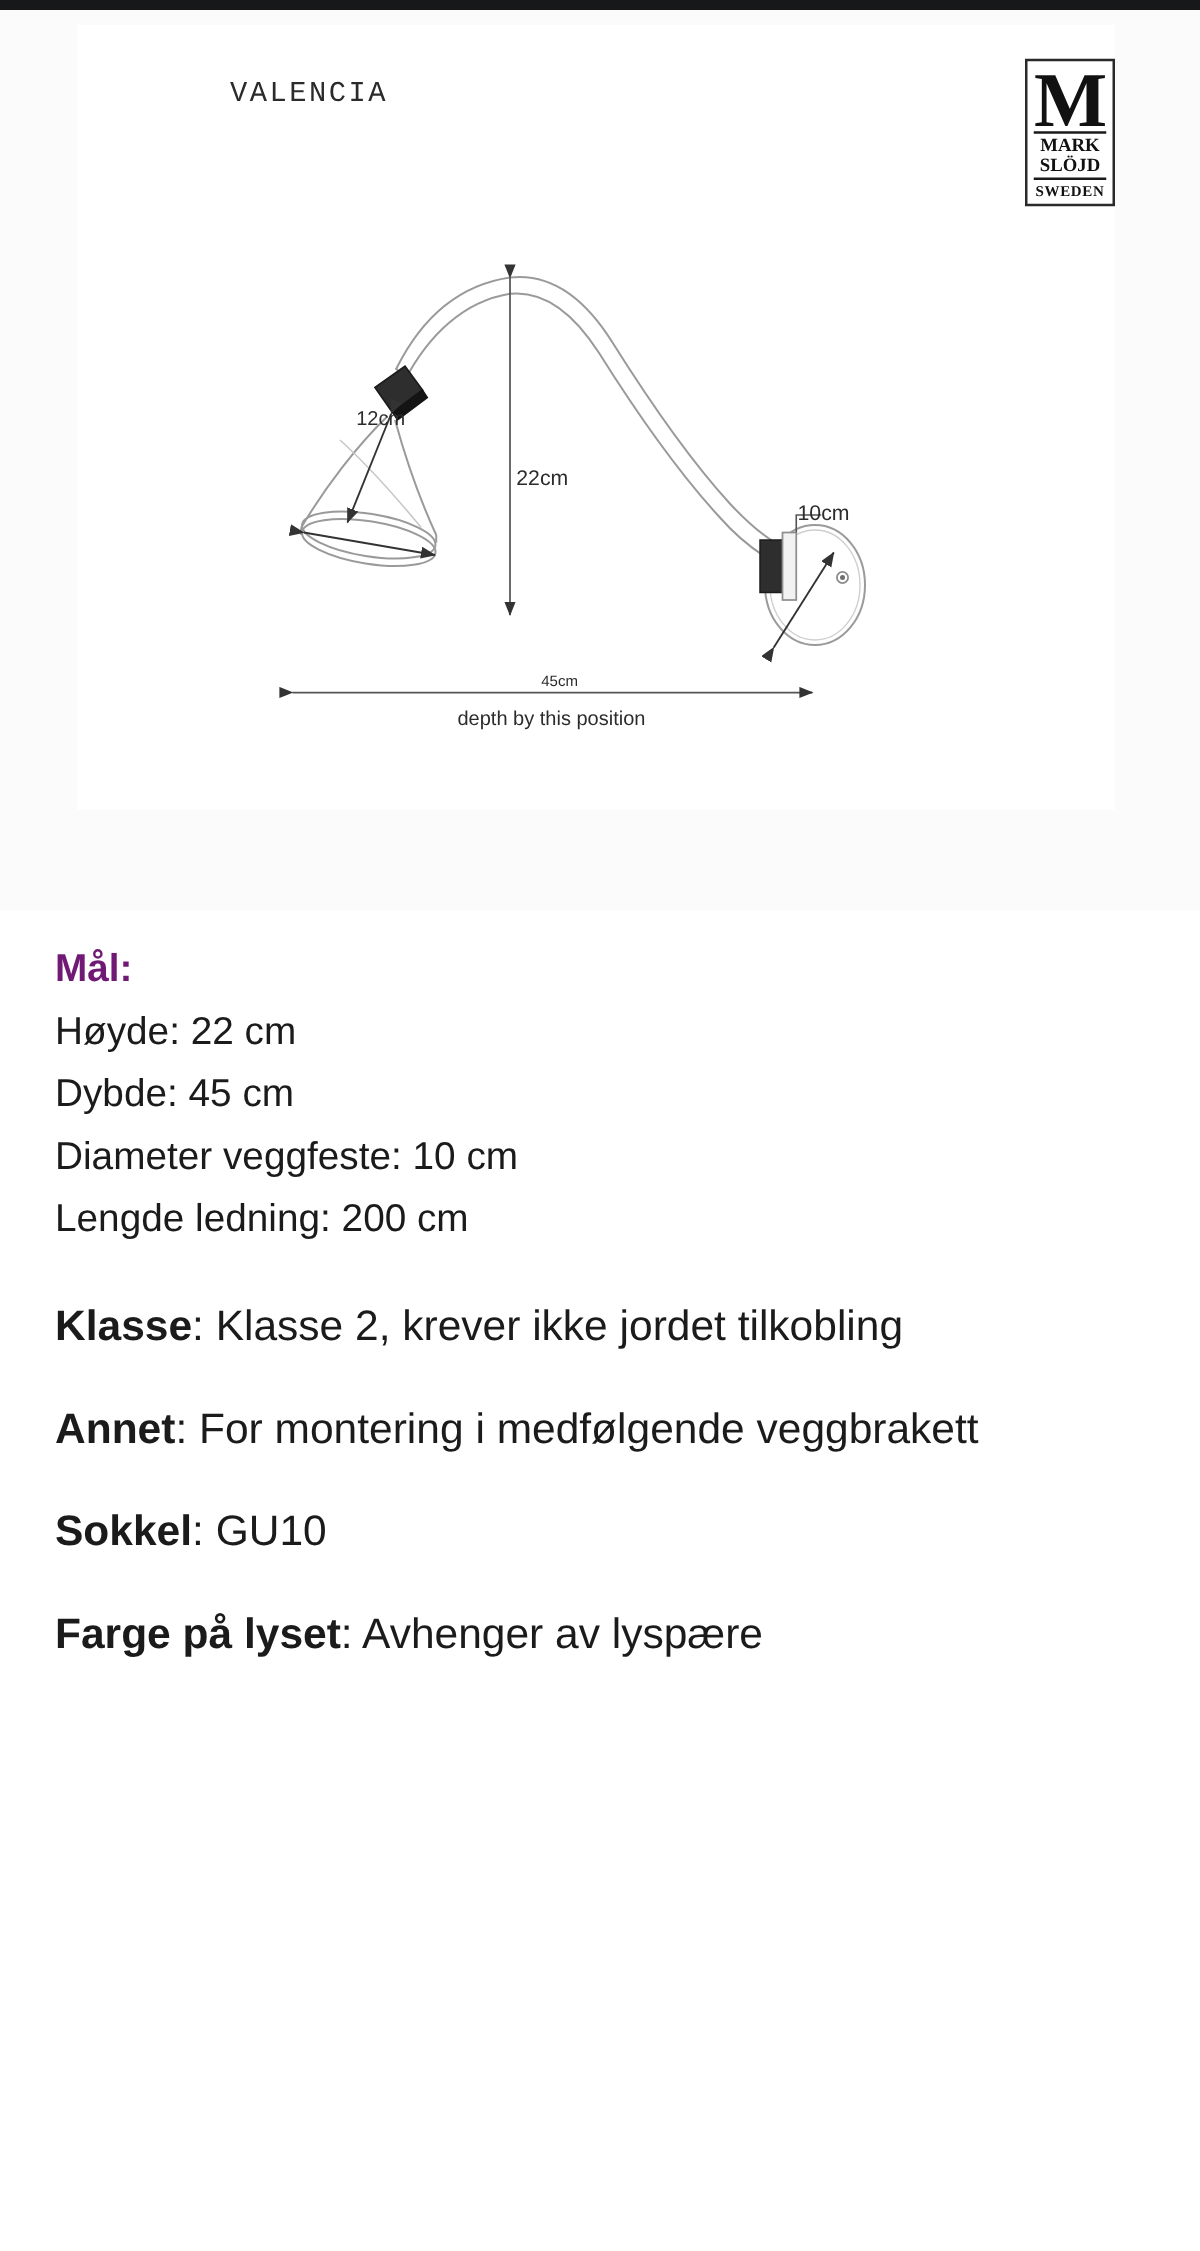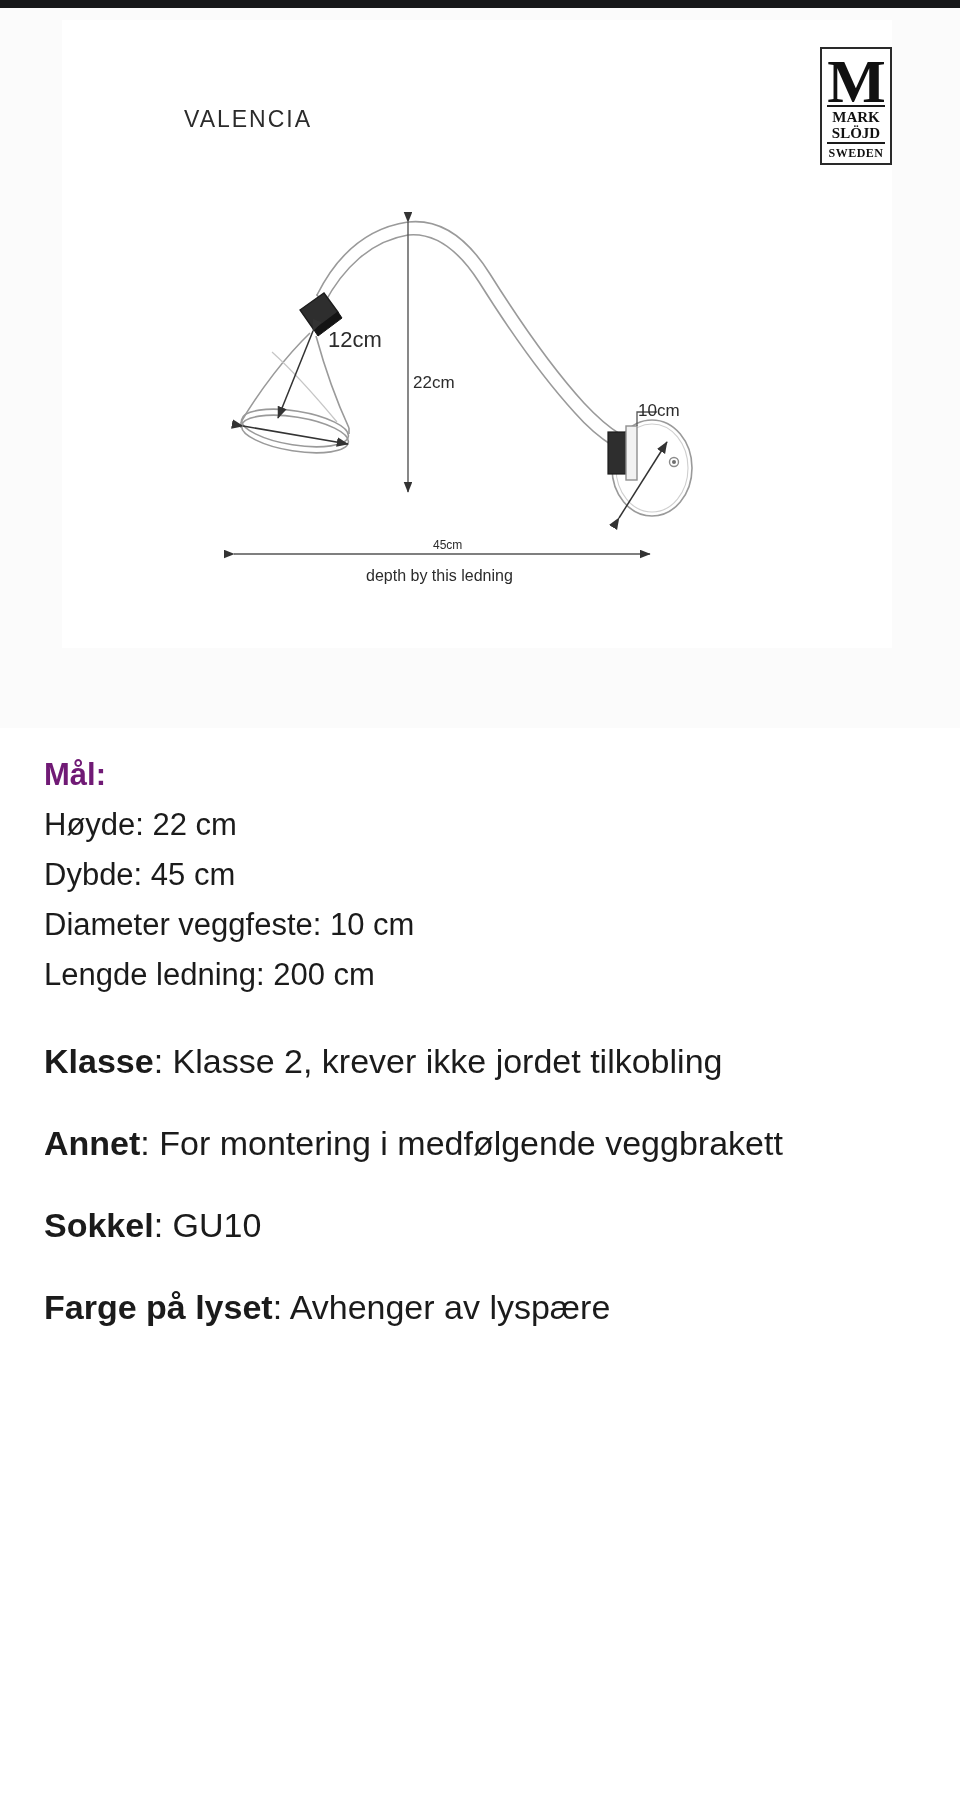--- a/index.html
+++ b/index.html
@@ -42,24 +42,23 @@
     background: #ffffff;
   }
 
   .product-name {
     position: absolute;
     top: 42px;
     left: 122px;
     font-size: 23px;
     letter-spacing: 2.0px;
     color: #2b2b2b;
-    font-family: Liberation Sans, sans-serif;
+    font-family: Liberation Mono, monospace;
     font-weight: 400;
     white-space: nowrap;
-    margin-top: 44px;
   }
 
   
   .logo {
     position: absolute;
     top: 27px;
     left: 758px;
     width: 72px;
     height: 118px;
     background: #ffffff;
@@ -109,21 +108,21 @@
     width: 520px;
     height: 400px;
   }
 
   .dim-label {
     position: absolute;
     font-family: "Liberation Sans", sans-serif;
     color: #2c2c2c;
     white-space: nowrap;
   }
-  .dim-12 { top: 307px; left: 223px; font-size: 22px; margin-left: 43px; }
+  .dim-12 { top: 307px; left: 223px; font-size: 16px; }
   .dim-22 { top: 353px; left: 351px; font-size: 17px; }
   .dim-10 { top: 381px; left: 576px; font-size: 17px; }
   .dim-45 { top: 518px; left: 371px; font-size: 12px; }
   .dim-depth { top: 547px; left: 304px; font-size: 16px; }
 
   
   .spec {
     position: absolute;
     top: 728px; left: 0;
     width: 960px;
@@ -240,21 +239,21 @@
 
       <path d="M 425,226 L 425,212 L 445,212" stroke="#555" stroke-width="1.3" fill="none"></path>
 
       <line x1="22" y1="354" x2="438" y2="354" stroke="#555" stroke-width="1.4" marker-start="url(#ah)" marker-end="url(#ah2)"></line>
     </svg>
 
     <div class="dim-label dim-12">12cm</div>
     <div class="dim-label dim-22">22cm</div>
     <div class="dim-label dim-10">10cm</div>
     <div class="dim-label dim-45">45cm</div>
-    <div class="dim-label dim-depth">depth by this ledning</div>
+    <div class="dim-label dim-depth">depth by this position</div>
 
   </div>
 </div>
 
 <div class="spec">
   <div class="spec-inner">
 
     <h3>Mål:</h3>
 
     <div class="meas-line">Høyde: 22 cm</div>

